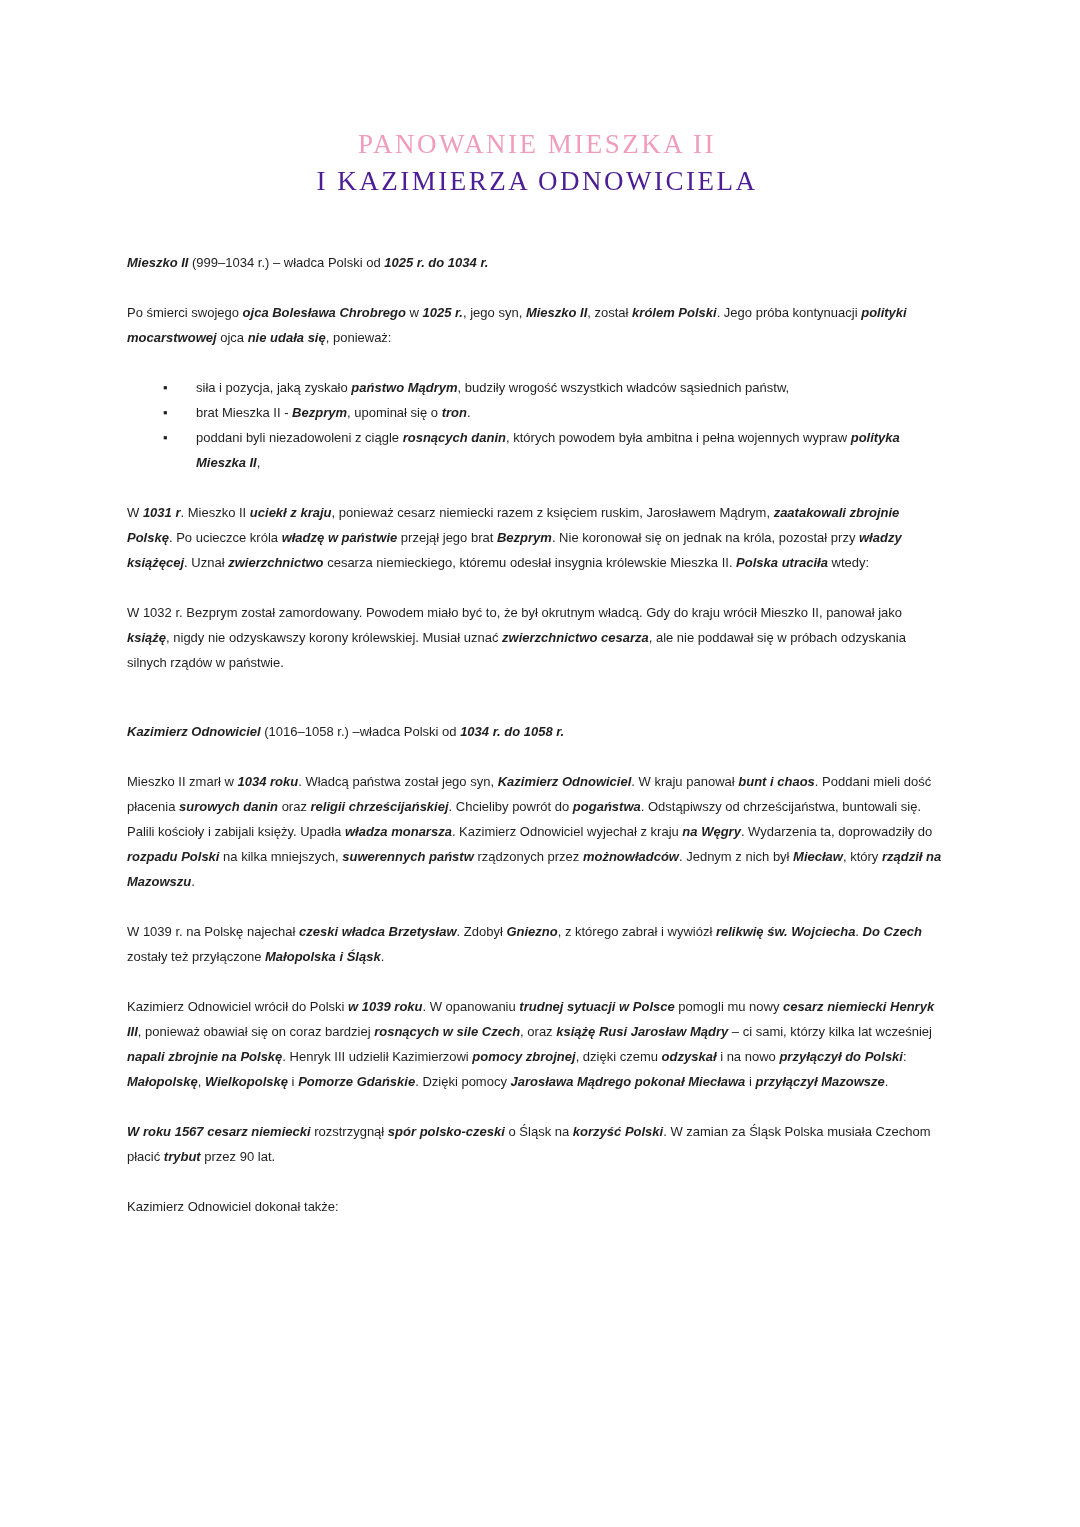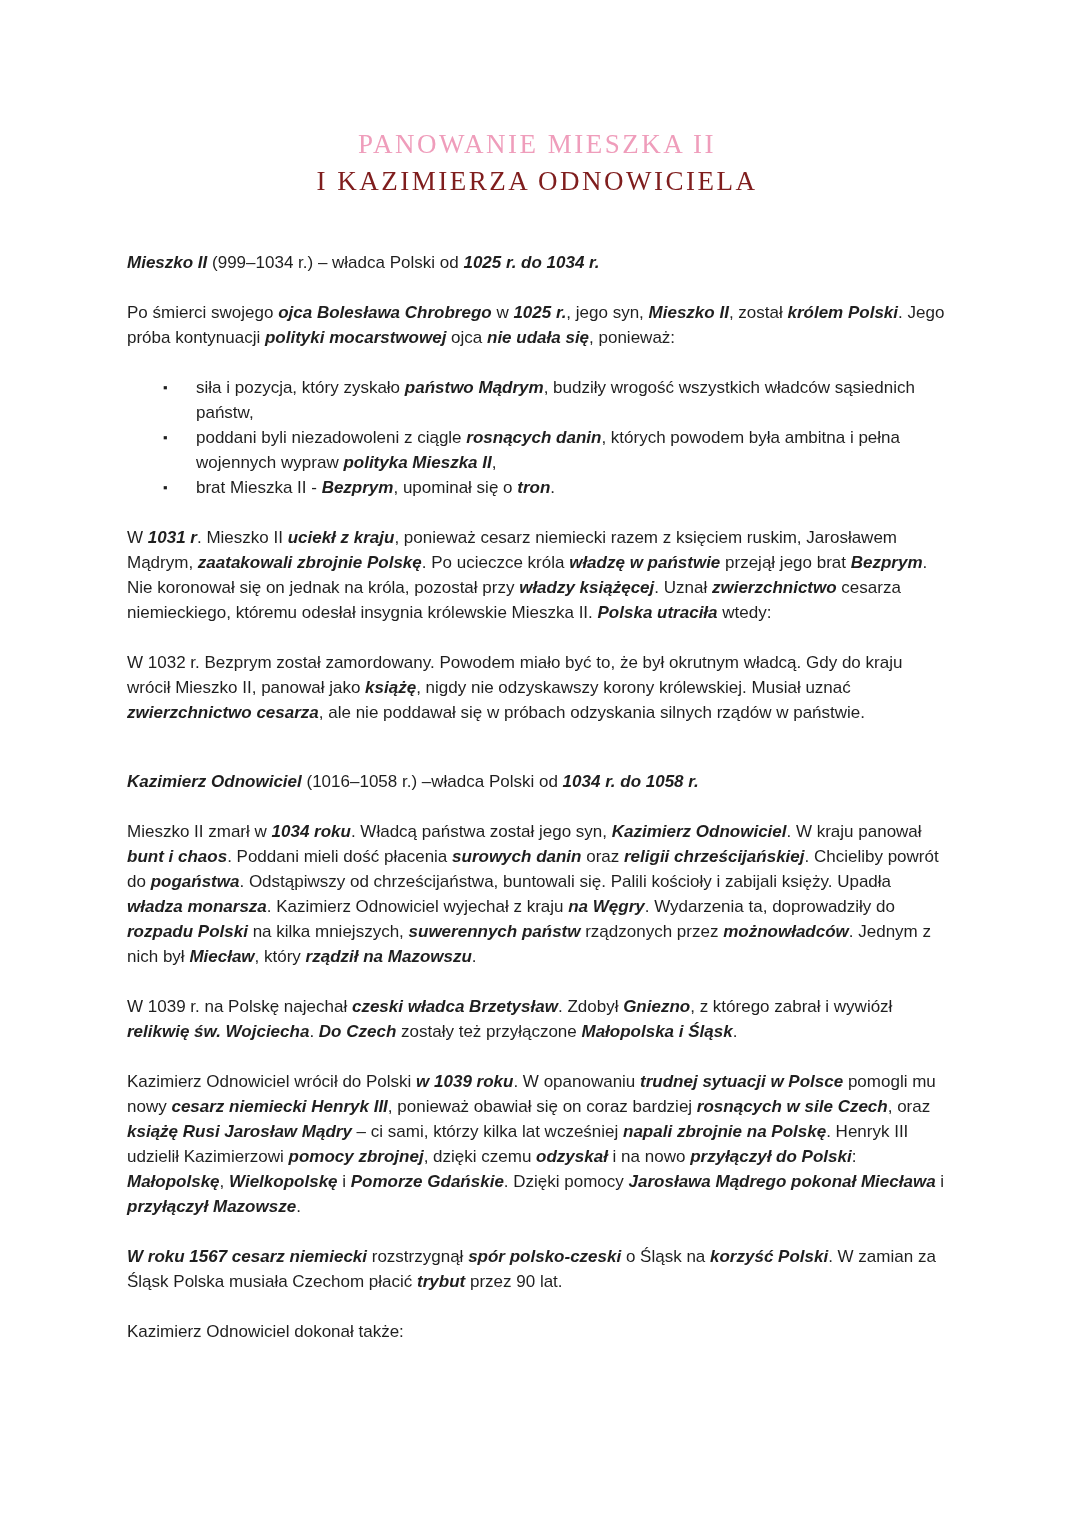--- a/index.html
+++ b/index.html
@@ -20,21 +20,21 @@
   .title {
     margin: 0 0 50px 0;
     text-align: center;
     font-family: "Liberation Serif", serif;
     font-weight: 400;
     font-size: 27px;
     line-height: 37px;
     letter-spacing: 2.5px;
   }
   .doc-body {
-    font-size: 17px;
+    font-size: 13px;
     line-height: 25px;
   }
   .doc-body p {
     margin: 0 0 25px 0;
   }
   .doc-body p.space-before {
     margin-top: 44px;
   }
   .doc-body ul {
     list-style: none;
@@ -56,29 +56,29 @@
     font-weight: bold;
     font-style: italic;
   }
 </style>
 </head>
 <body style="background: rgb(255, 255, 255);">
 
 <div class="doc">
   <h1 class="title">
     <span class="title-line-1" style="color: rgb(239, 157, 187);">PANOWANIE MIESZKA II</span><br>
-    <span class="title-line-2" style="color: #7f1d1d;">I KAZIMIERZA ODNOWICIELA</span>
+    <span class="title-line-2" style="color: #4c1d95;">I KAZIMIERZA ODNOWICIELA</span>
   </h1>
   <div class="doc-body" style="color: rgb(31, 31, 31);">
       <p><b class="bi">Mieszko II</b><span> (999–1034 r.) – władca Polski od </span><b class="bi">1025 r. do 1034 r.</b></p>
       <p><span>Po śmierci swojego </span><b class="bi">ojca Bolesława Chrobrego</b><span> w </span><b class="bi">1025 r.</b><span>, jego syn, </span><b class="bi">Mieszko II</b><span>, został </span><b class="bi">królem Polski</b><span>. Jego próba kontynuacji </span><b class="bi">polityki mocarstwowej</b><span> ojca </span><b class="bi">nie udała się</b><span>, ponieważ:</span></p>
       <ul>
-        <li><span>siła i pozycja, który zyskało </span><b class="bi">państwo Mądrym</b><span>, budziły wrogość wszystkich władców sąsiednich państw,</span></li>
+        <li><span>siła i pozycja, jaką zyskało </span><b class="bi">państwo Mądrym</b><span>, budziły wrogość wszystkich władców sąsiednich państw,</span></li>
+        <li><span>brat Mieszka II - </span><b class="bi">Bezprym</b><span>, upominał się o </span><b class="bi">tron</b><span>.</span></li>
         <li><span>poddani byli niezadowoleni z ciągle </span><b class="bi">rosnących danin</b><span>, których powodem była ambitna i pełna wojennych wypraw </span><b class="bi">polityka Mieszka II</b><span>,</span></li>
-        <li><span>brat Mieszka II - </span><b class="bi">Bezprym</b><span>, upominał się o </span><b class="bi">tron</b><span>.</span></li>
       </ul>
       <p><span>W </span><b class="bi">1031 r</b><span>. Mieszko II </span><b class="bi">uciekł z kraju</b><span>, ponieważ cesarz niemiecki razem z księciem ruskim, Jarosławem Mądrym, </span><b class="bi">zaatakowali zbrojnie Polskę</b><span>. Po ucieczce króla </span><b class="bi">władzę w państwie</b><span> przejął jego brat </span><b class="bi">Bezprym</b><span>. Nie koronował się on jednak na króla, pozostał przy </span><b class="bi">władzy książęcej</b><span>. Uznał </span><b class="bi">zwierzchnictwo</b><span> cesarza niemieckiego, któremu odesłał insygnia królewskie Mieszka II. </span><b class="bi">Polska utraciła</b><span> wtedy:</span></p>
       <p><span>W 1032 r. Bezprym został zamordowany. Powodem miało być to, że był okrutnym władcą. Gdy do kraju wrócił Mieszko II, panował jako </span><b class="bi">książę</b><span>, nigdy nie odzyskawszy korony królewskiej. Musiał uznać </span><b class="bi">zwierzchnictwo cesarza</b><span>, ale nie poddawał się w próbach odzyskania silnych rządów w państwie.</span></p>
       <p class="space-before"><b class="bi">Kazimierz Odnowiciel</b><span> (1016–1058 r.) –władca Polski od </span><b class="bi">1034 r. do 1058 r.</b></p>
       <p><span>Mieszko II zmarł w </span><b class="bi">1034 roku</b><span>. Władcą państwa został jego syn, </span><b class="bi">Kazimierz Odnowiciel</b><span>. W kraju panował </span><b class="bi">bunt i chaos</b><span>. Poddani mieli dość płacenia </span><b class="bi">surowych danin</b><span> oraz </span><b class="bi">religii chrześcijańskiej</b><span>. Chcieliby powrót do </span><b class="bi">pogaństwa</b><span>. Odstąpiwszy od chrześcijaństwa, buntowali się. Palili kościoły i zabijali księży. Upadła </span><b class="bi">władza monarsza</b><span>. Kazimierz Odnowiciel wyjechał z kraju </span><b class="bi">na Węgry</b><span>. Wydarzenia ta, doprowadziły do </span><b class="bi">rozpadu Polski</b><span> na kilka mniejszych, </span><b class="bi">suwerennych państw</b><span> rządzonych przez </span><b class="bi">możnowładców</b><span>. Jednym z nich był </span><b class="bi">Miecław</b><span>, który </span><b class="bi">rządził na Mazowszu</b><span>.</span></p>
       <p><span>W 1039 r. na Polskę najechał </span><b class="bi">czeski władca Brzetysław</b><span>. Zdobył </span><b class="bi">Gniezno</b><span>, z którego zabrał i wywiózł </span><b class="bi">relikwię św. Wojciecha</b><span>. </span><b class="bi">Do Czech</b><span> zostały też przyłączone </span><b class="bi">Małopolska i Śląsk</b><span>.</span></p>
       <p><span>Kazimierz Odnowiciel wrócił do Polski </span><b class="bi">w 1039 roku</b><span>. W opanowaniu </span><b class="bi">trudnej sytuacji w Polsce</b><span> pomogli mu nowy </span><b class="bi">cesarz niemiecki Henryk III</b><span>, ponieważ obawiał się on coraz bardziej </span><b class="bi">rosnących w sile Czech</b><span>, oraz </span><b class="bi">książę Rusi Jarosław Mądry</b><span> – ci sami, którzy kilka lat wcześniej </span><b class="bi">napali zbrojnie na Polskę</b><span>. Henryk III udzielił Kazimierzowi </span><b class="bi">pomocy zbrojnej</b><span>, dzięki czemu </span><b class="bi">odzyskał</b><span> i na nowo </span><b class="bi">przyłączył do Polski</b><span>: </span><b class="bi">Małopolskę</b><span>, </span><b class="bi">Wielkopolskę</b><span> i </span><b class="bi">Pomorze Gdańskie</b><span>. Dzięki pomocy </span><b class="bi">Jarosława Mądrego pokonał Miecława</b><span> i </span><b class="bi">przyłączył Mazowsze</b><span>.</span></p>
       <p><b class="bi">W roku 1567 cesarz niemiecki</b><span> rozstrzygnął </span><b class="bi">spór polsko-czeski</b><span> o Śląsk na </span><b class="bi">korzyść Polski</b><span>. W zamian za Śląsk Polska musiała Czechom płacić </span><b class="bi">trybut</b><span> przez 90 lat.</span></p>
       <p><span>Kazimierz Odnowiciel dokonał także:</span></p>
     </div>

